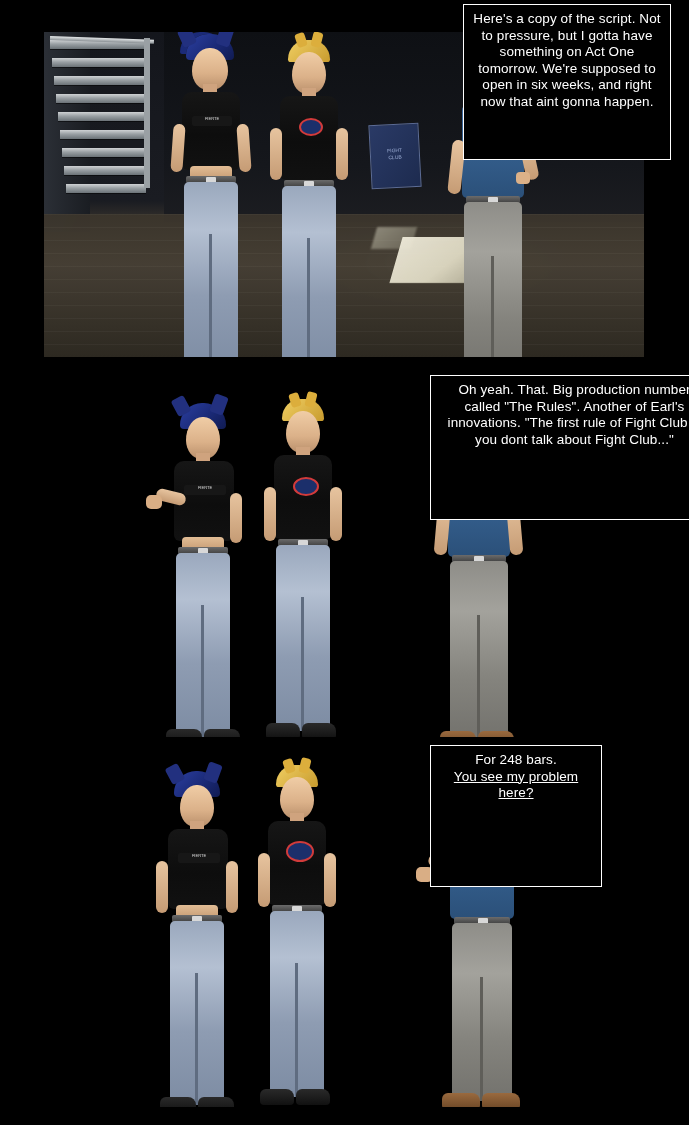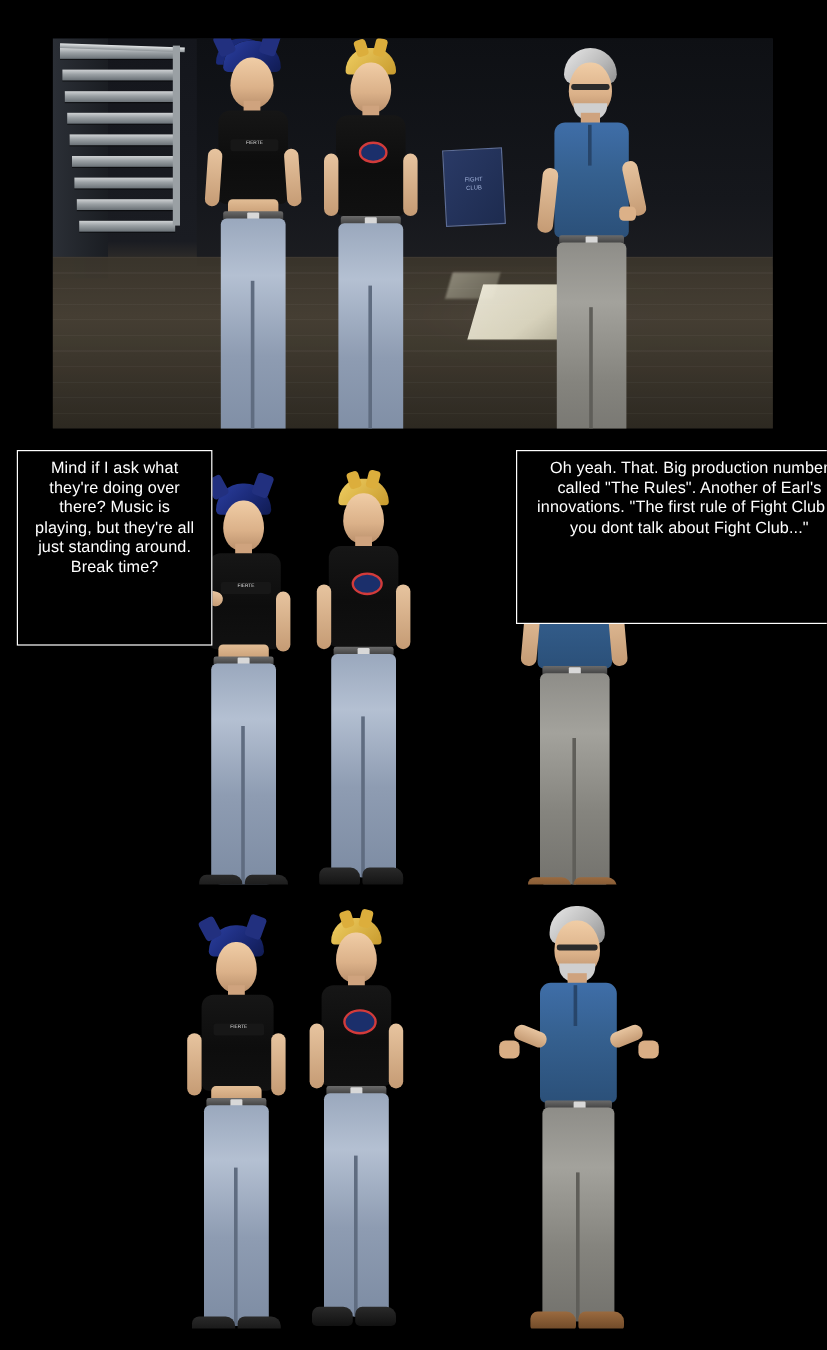--- a/index.html
+++ b/index.html
@@ -253,20 +253,23 @@
       <div class="part" style="left:67px; top:226px; width:3px; height:124px; background:#5f5e59;"></div>
 
     </div>
 
     <div class="book" style="position:absolute; left:326px; top:92px; width:48px; height:62px; transform:rotate(-3deg);">
       <div style="margin-top:22px;">FIGHT</div>
       <div>CLUB</div>
     </div>
   </div>
 
+  <div class="speech center sp1">
+    <span>Here's a copy of the script. Not to pressure, but I gotta have something on Act One tomorrow. We're supposed to open in six weeks, and right now that aint gonna happen.</span>
+  </div>
 
   <div class="panel panel2">
 
     <div class="fig" style="left:140px; top:20px; width:120px; height:340px;">
       <div class="part hair-blue" style="left:26px; top:8px; width:46px; height:26px; border-radius:22px 22px 4px 4px;"></div>
       <div class="part" style="left:20px; top:2px; width:14px; height:18px; background:#22307f; transform:rotate(-28deg); border-radius:3px;"></div>
       <div class="part" style="left:58px; top:0px; width:14px; height:19px; background:#22307f; transform:rotate(20deg); border-radius:3px;"></div>
       <div class="part head" style="left:32px; top:22px; width:34px; height:42px;"></div>
       <div class="part neck" style="left:42px; top:58px; width:14px; height:12px;"></div>
       <div class="part tshirt" style="left:20px; top:66px; width:60px; height:80px;"></div>
@@ -315,23 +318,20 @@
       <div class="part arm-skin" style="left:94px; top:106px; width:13px; height:56px; transform:rotate(-5deg);"></div>
       <div class="part belt" style="left:38px; top:162px; width:54px; height:8px;"></div>
       <div class="part buckle" style="left:60px; top:163px; width:10px; height:6px;"></div>
       <div class="part jeans-grey" style="left:36px; top:168px; width:58px; height:178px;"></div>
       <div class="part" style="left:63px; top:222px; width:3px; height:124px; background:#5f5e59;"></div>
       <div class="part shoe-brown" style="left:26px; top:338px; width:36px; height:16px;"></div>
       <div class="part shoe-brown" style="left:64px; top:338px; width:36px; height:16px;"></div>
     </div>
   </div>
 
-  <div class="speech center sp2">
-    <span>Mind if I ask what they're doing over there? Music is playing, but they're all just standing around. Break time?</span>
-  </div>
   <div class="speech center sp3">
     <span>Oh yeah. That. Big production number called "The Rules". Another of Earl's innovations. "The first rule of Fight Club is you dont talk about Fight Club..."</span>
   </div>
 
   <div class="panel panel3">
 
     <div class="fig" style="left:88px; top:18px; width:120px; height:340px;">
       <div class="part hair-blue" style="left:26px; top:8px; width:46px; height:26px; border-radius:22px 22px 4px 4px;"></div>
       <div class="part" style="left:20px; top:2px; width:14px; height:18px; background:#22307f; transform:rotate(-28deg); border-radius:3px;"></div>
       <div class="part" style="left:58px; top:0px; width:14px; height:19px; background:#22307f; transform:rotate(20deg); border-radius:3px;"></div>
@@ -384,14 +384,18 @@
       <div class="part" style="left:124px; top:130px; width:17px; height:15px; background:#d9ae85; border-radius:5px;"></div>
       <div class="part belt" style="left:46px; top:180px; width:56px; height:8px;"></div>
       <div class="part buckle" style="left:70px; top:181px; width:10px; height:6px;"></div>
       <div class="part jeans-grey" style="left:44px; top:186px; width:60px; height:178px;"></div>
       <div class="part" style="left:72px; top:240px; width:3px; height:124px; background:#5f5e59;"></div>
       <div class="part shoe-brown" style="left:34px; top:356px; width:38px; height:16px;"></div>
       <div class="part shoe-brown" style="left:74px; top:356px; width:38px; height:16px;"></div>
     </div>
   </div>
 
+  <div class="speech center sp5">
+    <div>For 248 bars.</div>
+    <div style="text-decoration: underline;">You see my problem here?</div>
+  </div>
 
 </div>
 
 </body></html>

